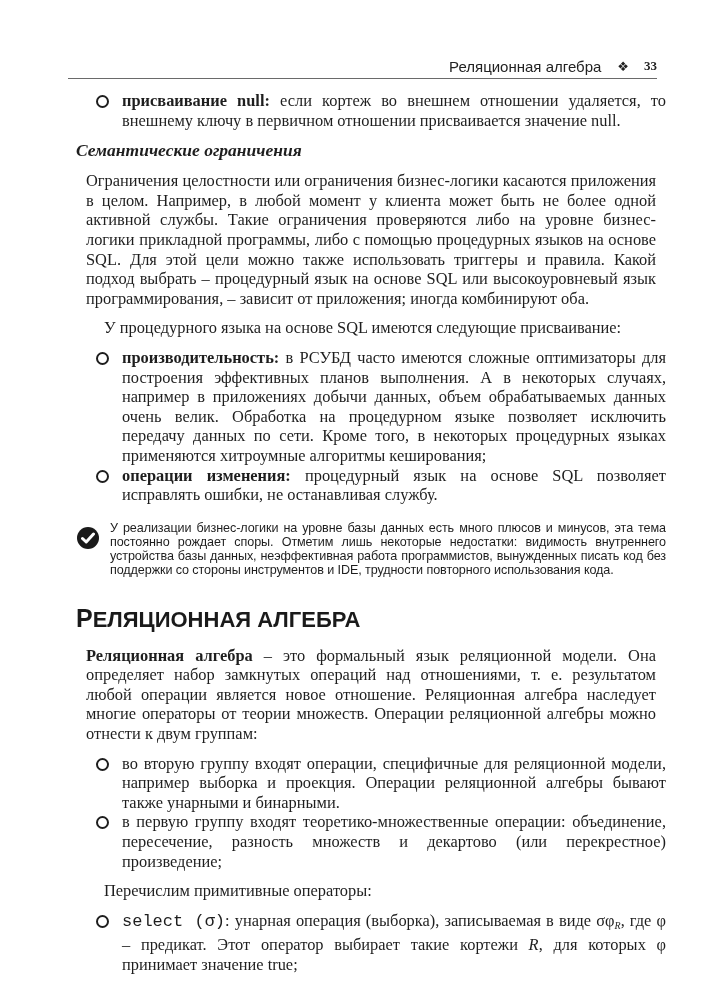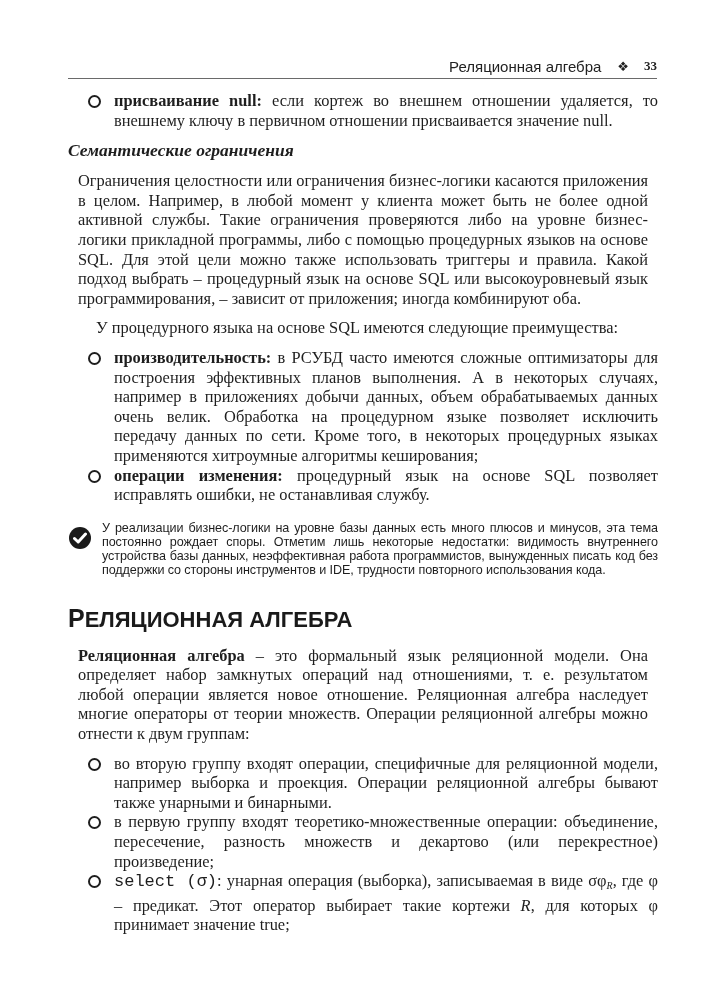--- a/index.html
+++ b/index.html
@@ -16,21 +16,21 @@
     font-family: "Liberation Sans", "DejaVu Sans", sans-serif; font-size: 15px; color: #222;
   }
   .running-header .title { margin-right: 16px; }
   .running-header .ornament { font-size: 13px; margin-right: 16px; letter-spacing: -1px; }
   .running-header .pagenum { font-weight: bold; font-size: 13px; font-family: Liberation Serif, serif; }
   .header-rule {
     position: absolute; left: 0; top: 78px; width: 589px; height: 0;
     border-top: 1.6px solid #6a6a6a;
   }
 
-  .content { position: absolute; left: 0; top: 91px; width: 590px; font-size: 16.4px; line-height: 19.6px; }
+  .content { position: absolute; left: 8px; top: 91px; width: 590px; font-size: 16.4px; line-height: 19.6px; }
   .content p { margin: 10px; text-align: justify; }
   .bul { position: relative; padding-left: 46px; text-align: justify; }
   .bul .mark {
     position: absolute; left: 20px; top: 4px; width: 9px; height: 9px;
     border: 2.4px solid #1e1e1e; border-radius: 50%;
   }
   b { font-weight: bold; }
   .indent { text-indent: 18px; }
 
   .subhead {
@@ -72,21 +72,21 @@
 
   <div class="content">
 
     <div class="bul">
       <span class="mark"></span>
       <b>присваивание null:</b><span> если кортеж во внешнем отношении удаляется, то внешнему ключу в первичном отношении присваивается значение null.</span>
     </div>
 
     <div class="subhead">Семантические ограничения</div>
     <p>Ограничения целостности или ограничения бизнес-логики касаются приложения в целом. Например, в любой момент у клиента может быть не более одной активной службы. Такие ограничения проверяются либо на уровне бизнес-логики прикладной программы, либо с помощью процедурных языков на основе SQL. Для этой цели можно также использовать триггеры и правила. Какой подход выбрать – процедурный язык на основе SQL или высокоуровневый язык программирования, – зависит от приложения; иногда комбинируют оба.</p>
-    <p class="indent">У процедурного языка на основе SQL имеются следующие преимущества:</p>
+    <p class="indent">У процедурного языка на основе SQL имеются следующие присваивание:</p>
 
     <div class="bul">
       <span class="mark"></span>
       <b>производительность:</b><span> в РСУБД часто имеются сложные оптимизаторы для построения эффективных планов выполнения. А в некоторых случаях, например в приложениях добычи данных, объем обрабатываемых данных очень велик. Обработка на процедурном языке позволяет исключить передачу данных по сети. Кроме того, в некоторых процедурных языках применяются хитроумные алгоритмы кеширования;</span>
     </div>
     <div class="bul">
       <span class="mark"></span>
       <b>операции изменения:</b><span> процедурный язык на основе SQL позволяет исправлять ошибки, не останавливая службу.</span>
     </div>
 
@@ -107,20 +107,21 @@
 
     <div class="bul">
       <span class="mark"></span>
       <span>во вторую группу входят операции, специфичные для реляционной модели, например выборка и проекция. Операции реляционной алгебры бывают также унарными и бинарными.</span>
     </div>
     <div class="bul">
       <span class="mark"></span>
       <span>в первую группу входят теоретико-множественные операции: объединение, пересечение, разность множеств и декартово (или перекрестное) произведение;</span>
     </div>
 
+    <p class="indent">Перечислим примитивные операторы:</p>
 
     <div class="bul">
       <span class="mark"></span>
       <span class="mono">select (σ)</span><span>: унарная операция (выборка), записываемая в виде σφ</span><span class="sub">R</span><span>, где φ – предикат. Этот оператор выбирает такие кортежи </span><i>R</i><span>, для которых φ принимает значение true;</span>
     </div>
 
   </div>
 </div>
 
 </body></html>

